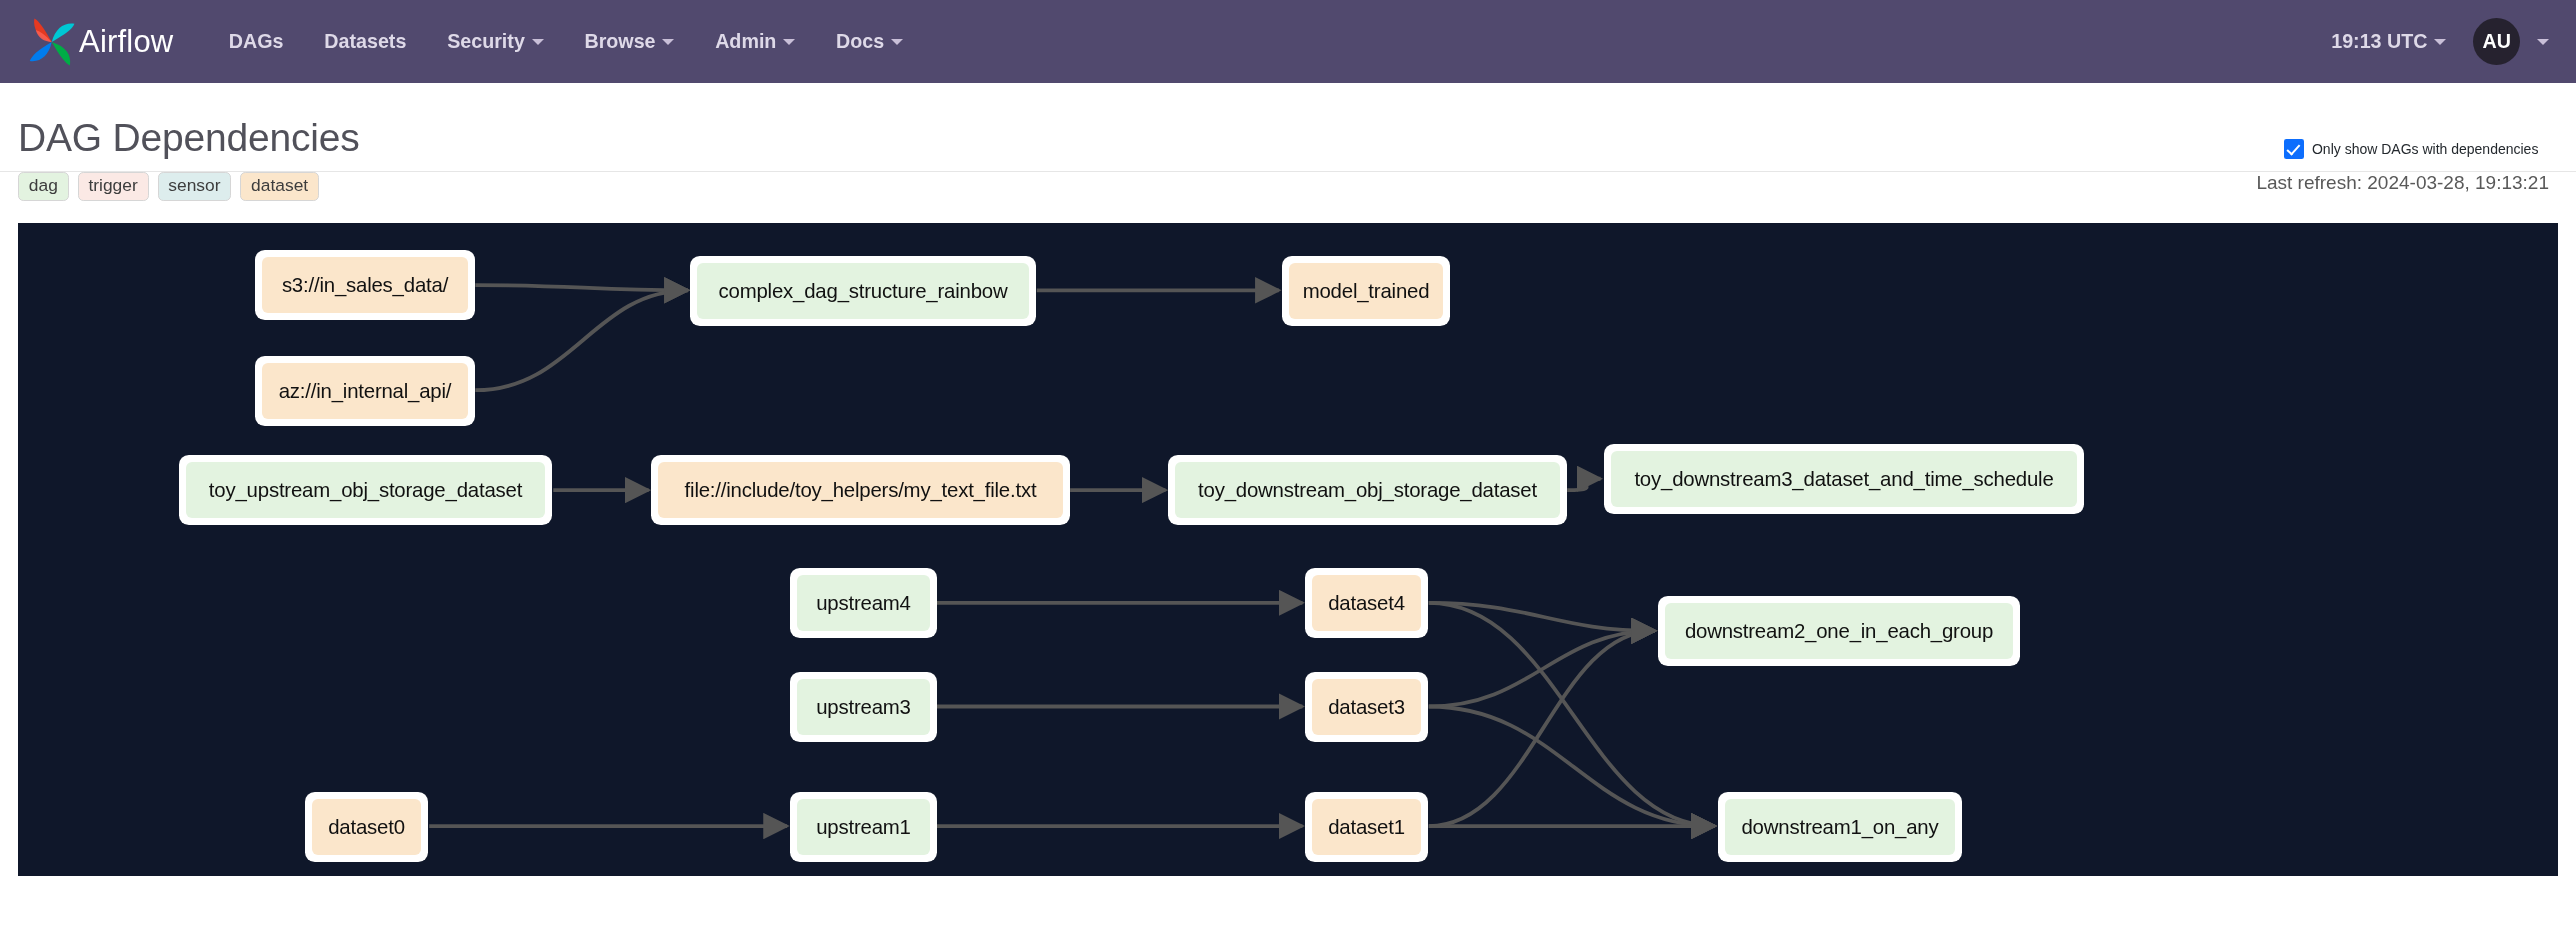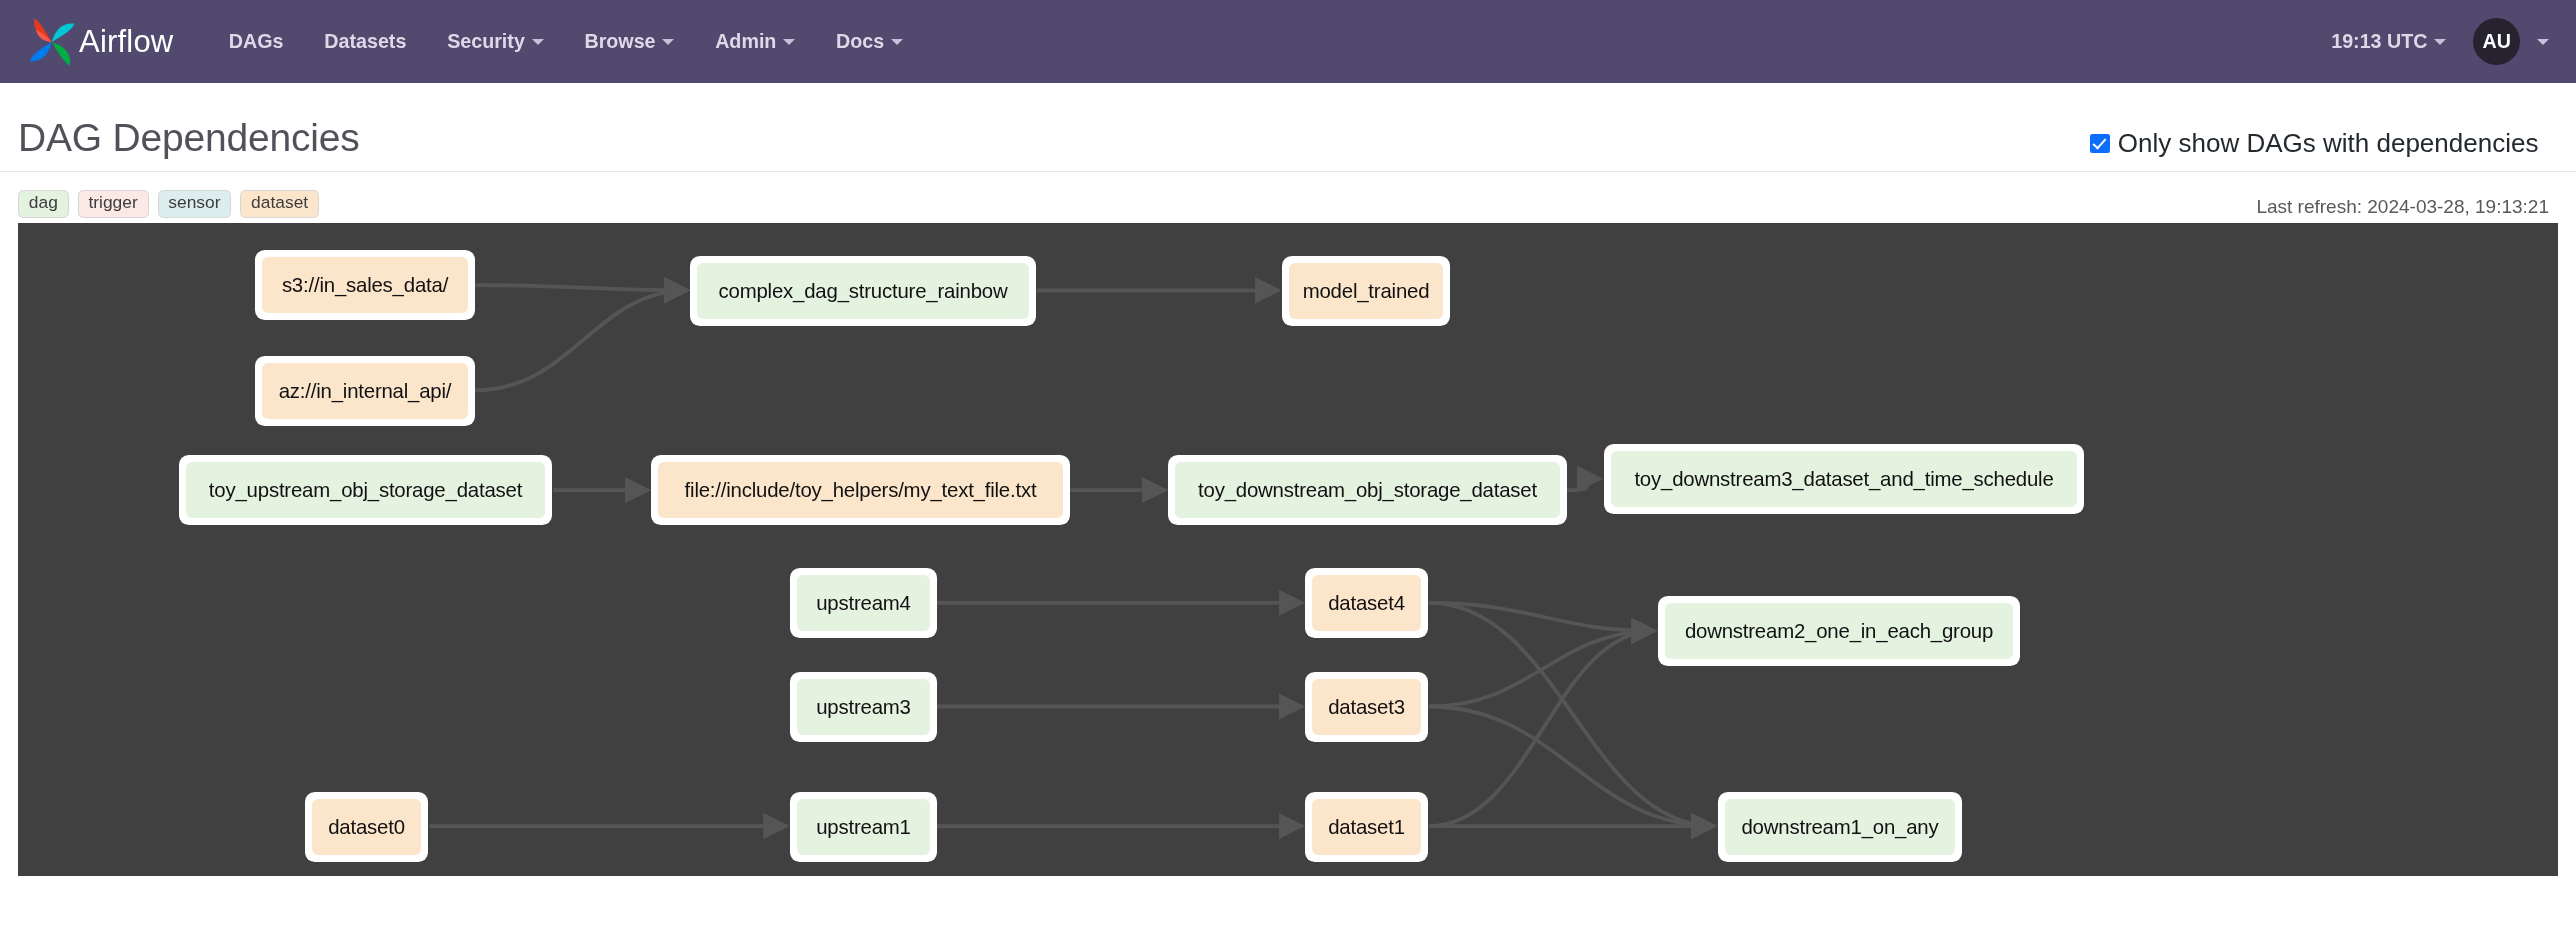--- a/index.html
+++ b/index.html
@@ -67,54 +67,54 @@
     width: 19.7px; height: 19.7px; border-radius: 2.3px;
     background: #0d6efd; margin-right: 8.3px;
     position: relative; flex: none;
   }
   .chk::after {
     content: ""; position: absolute;
     left: 6px; top: 2.3px; width: 5.3px; height: 10.6px;
     border: solid #ffffff; border-width: 0 2.3px 2.3px 0;
     transform: rotate(42deg);
   }
-  .chk-label { font-size: 26px; color: #24292e; white-space: nowrap; }
+  .chk-label { font-size: 14px; color: #24292e; white-space: nowrap; }
   .search-box {
     width: 297px; height: 55px;
     border: 1.5px solid #d4d4d4; border-radius: 2.3px;
     background: #ffffff; font-size: 21px; color: #444;
     padding: 0 15px; font-family: "Liberation Sans", sans-serif;
   }
   .search-box::placeholder { color: #a2a2a2; }
 
   
   .legend-row {
     height: 51px; padding: 0 27px 5px 18px;
-    display: flex; align-items: flex-end;
+    display: flex; align-items: flex-start;
   }
   .pill {
     font-size: 17.4px; color: #3d3d3d;
     padding: 3.8px 9.8px 5.3px 9.8px; border-radius: 5.3px;
     border: 1.5px solid #d6d6d6; margin-right: 9px;
     line-height: 1; white-space: nowrap;
   }
   .pill.dag     { background: #e3f3e0; }
   .pill.trigger { background: #fbe9e5; }
   .pill.sensor  { background: #ddeded; }
   .pill.dataset { background: #fbe6cb; }
   .refresh {
     margin-left: auto; font-size: 19px; color: #595959; white-space: nowrap;
   }
 
   
   .canvas-wrap {
     position: relative;
     margin: 0 18px;
     height: 653px;
-    background: #404040;
+    background: #0f172a;
     overflow: hidden;
   }
   #graph-svg { position: absolute; left: 0; top: 0; }
   .node {
     position: absolute;
     background: #ffffff;
     border-radius: 9.8px;
     padding: 6.8px;
     box-sizing: border-box;
   }

